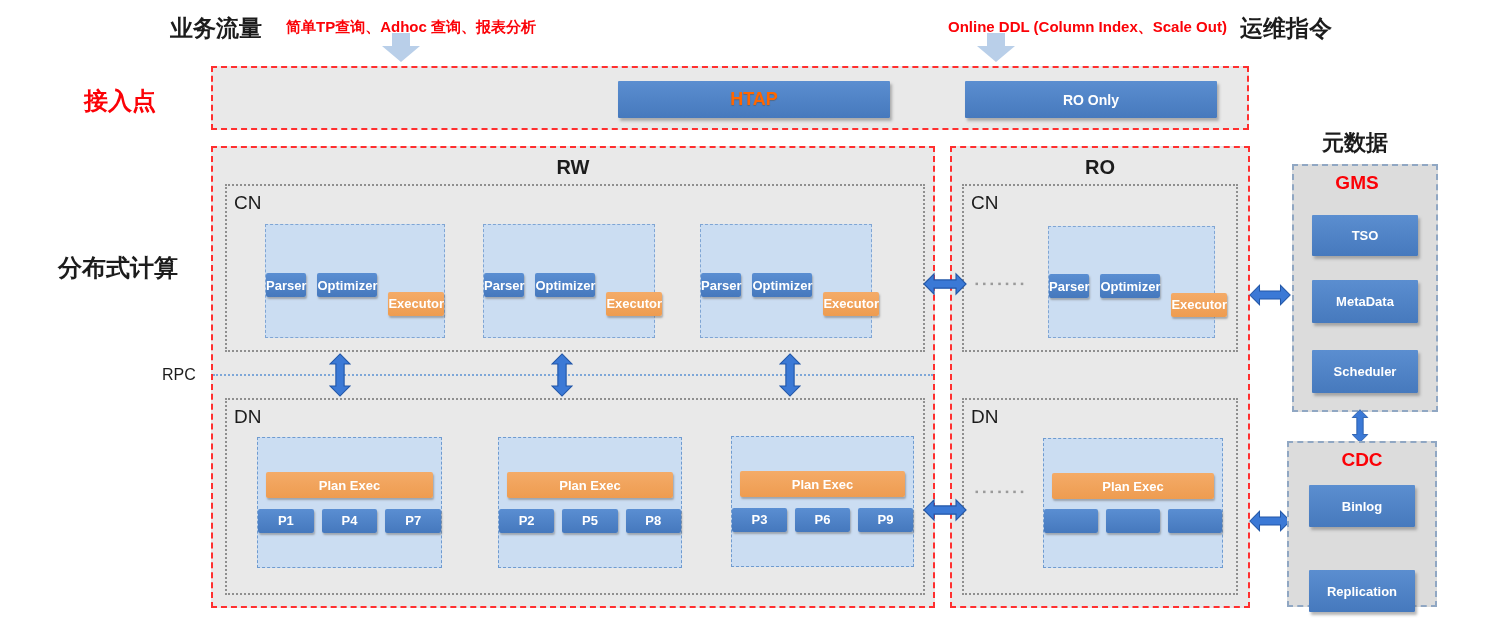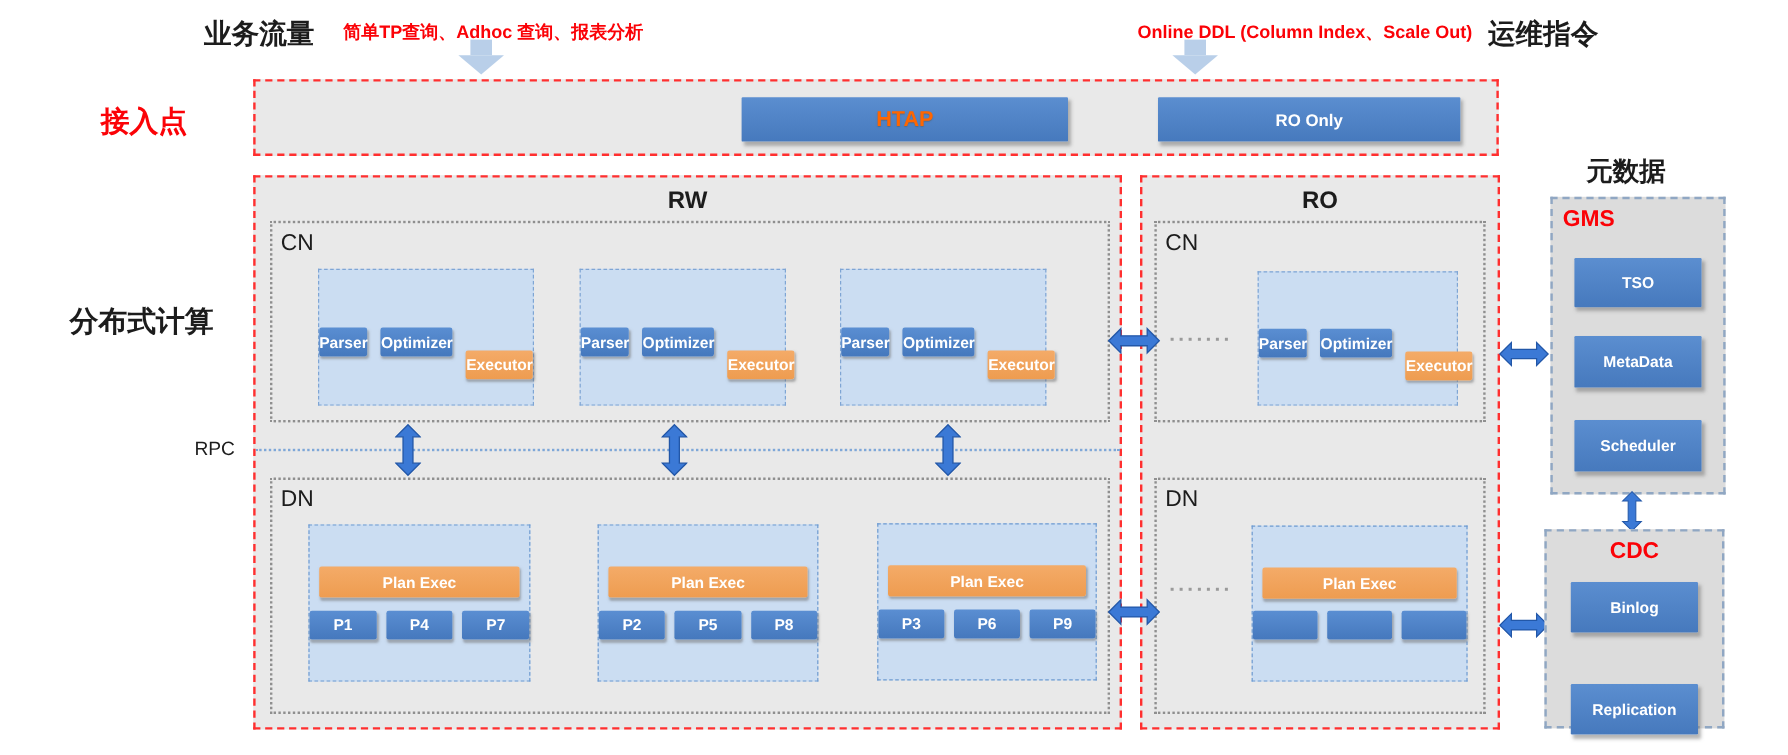--- a/index.html
+++ b/index.html
@@ -186,21 +186,21 @@
   </svg>
   <svg class="abs" style="left:1249px; top:280px;" width="42" height="30" viewBox="0 0 48 24">
     <path d="M1 12 L12 1 V7.5 H36 V1 L47 12 L36 23 V16.5 H12 V23 Z" fill="#3b79d6" stroke="#2257a8" stroke-width="1.2"></path>
   </svg>
   <svg class="abs" style="left:1249px; top:506px;" width="42" height="30" viewBox="0 0 48 24">
     <path d="M1 12 L12 1 V7.5 H36 V1 L47 12 L36 23 V16.5 H12 V23 Z" fill="#3b79d6" stroke="#2257a8" stroke-width="1.2"></path>
   </svg>
 
   <div class="abs cn-label-big" style="left:1322px; top:128px; font-size:22px;">元数据</div>
   <div class="abs gray-panel" style="left:1292px; top:164px; width:146px; height:248px;"></div>
-  <div class="abs" style="left:1251px; top:172px; width:146px; text-align:center; font-size:19px; font-weight:bold; color:#fb0207;">GMS</div>
+  <div class="abs" style="left:1284px; top:172px; width:146px; text-align:center; font-size:19px; font-weight:bold; color:#fb0207;">GMS</div>
   <div class="abs btn" style="left:1312px; top:215px; width:106px; height:41px; font-size:13px;">TSO</div>
   <div class="abs btn" style="left:1312px; top:280px; width:106px; height:43px; font-size:13px;">MetaData</div>
   <div class="abs btn" style="left:1312px; top:350px; width:106px; height:43px; font-size:13px;">Scheduler</div>
 
   <svg class="abs" style="left:1345px; top:409px;" width="30" height="34" viewBox="0 0 24 48">
     <path d="M12 1 L23 12 H16.5 V36 H23 L12 47 L1 36 H7.5 V12 H1 Z" fill="#3b79d6" stroke="#2257a8" stroke-width="1.2"></path>
   </svg>
 
   <div class="abs gray-panel" style="left:1287px; top:441px; width:150px; height:166px;"></div>
   <div class="abs" style="left:1287px; top:449px; width:150px; text-align:center; font-size:19px; font-weight:bold; color:#fb0207;">CDC</div>

